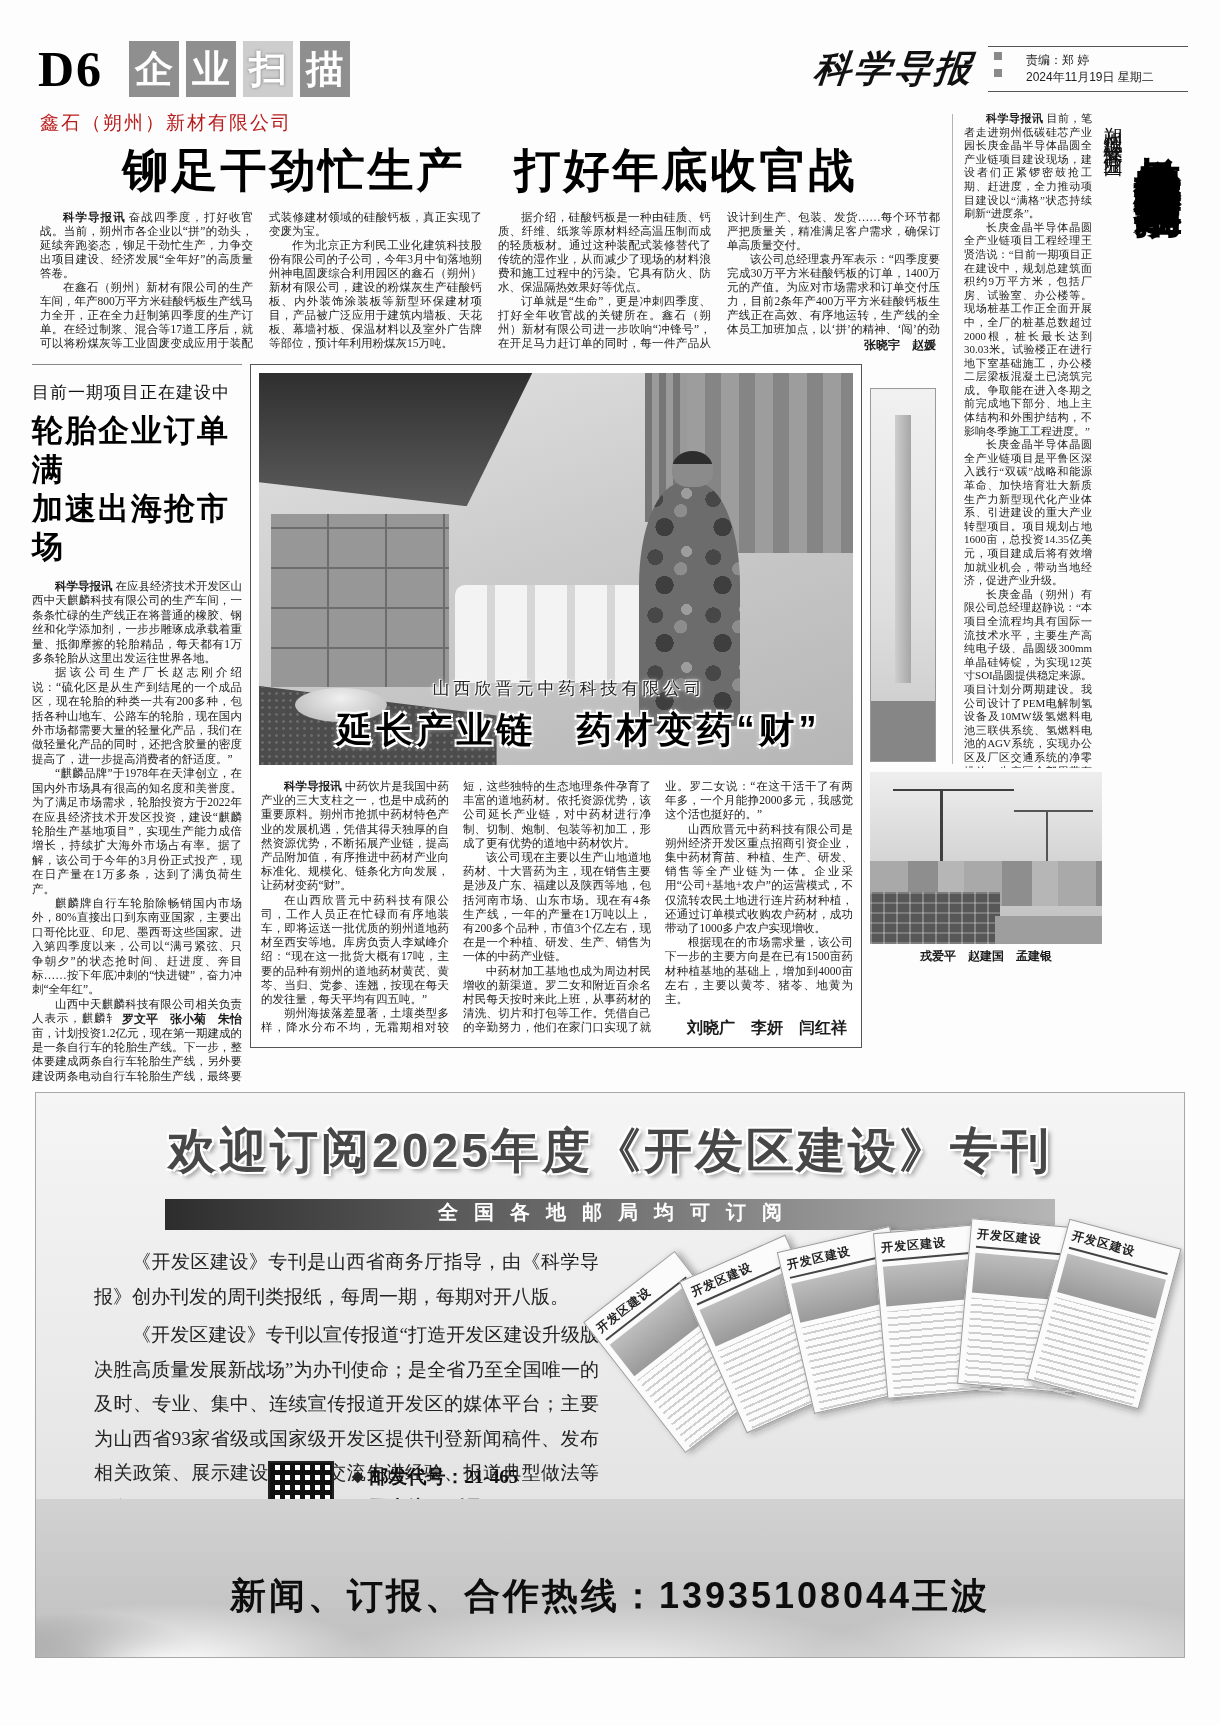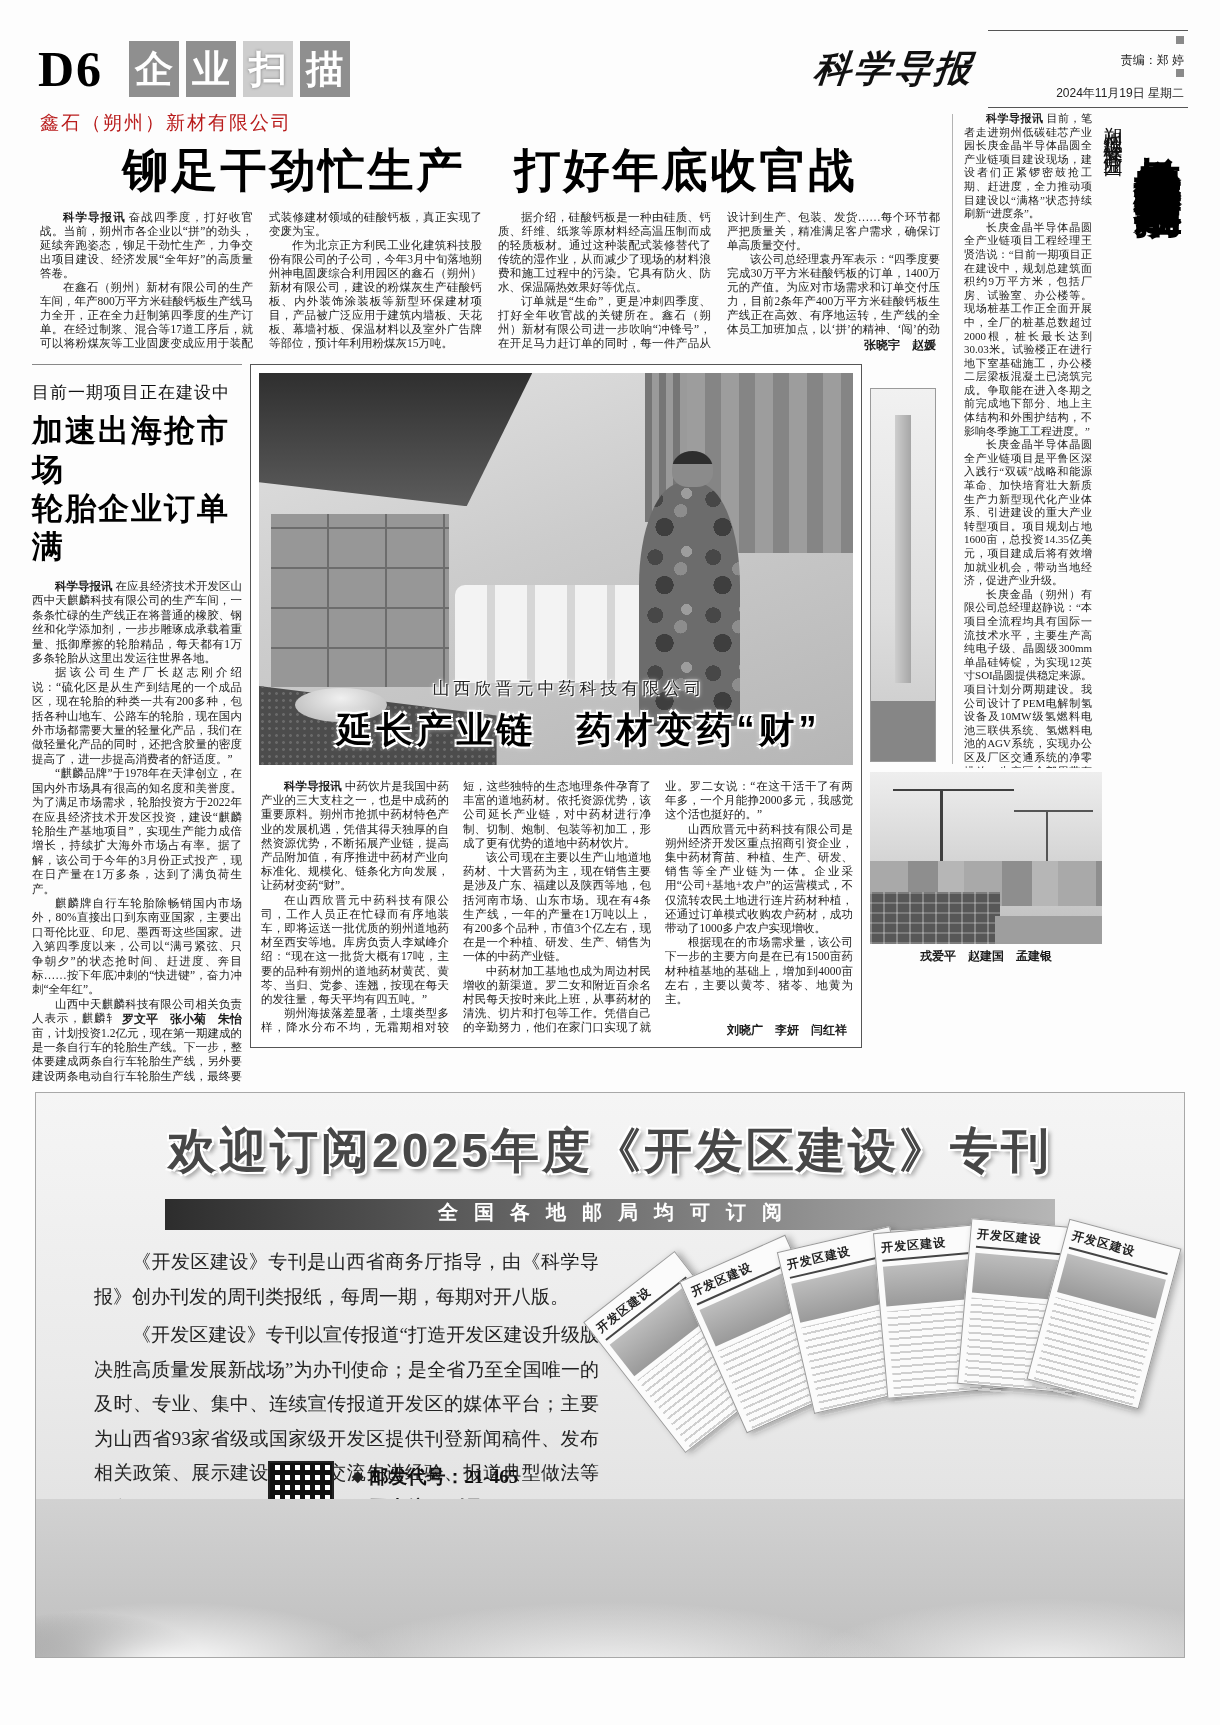--- a/index.html
+++ b/index.html
@@ -8,21 +8,21 @@
   
   .header{position:absolute;left:38px;top:34px;width:1150px;height:70px;display:flex;align-items:center;}
   .page-num{font:bold 50px "Liberation Serif",serif;letter-spacing:2px;color:#000;}
   .logo-blocks{display:flex;gap:7px;margin-left:26px;}
   .logo-block{width:50px;height:56px;background:#8f8f8f;color:#fff;display:flex;align-items:center;justify-content:center;
               font:bold 38px "Liberation Sans",sans-serif;}
   .logo-block.light{background:#cdcdcd;color:#fff;text-shadow:0 0 3px #777;}
   .head-right{margin-left:auto;display:flex;align-items:center;gap:14px;}
   .masthead{font:bold italic 37px "Liberation Serif",serif;transform:skewX(-6deg);letter-spacing:3px;color:#111;}
   .head-info{border-top:1px solid #555;border-bottom:1px solid #555;padding:5px 4px 5px 6px;min-width:190px;}
-  .head-info .row{display:flex;align-items:flex-end;gap:8px;font:12px "Liberation Sans",sans-serif;color:#222;line-height:17px;flex-direction:column;}
+  .head-info .row{display:flex;align-items:flex-start;gap:24px;font:12px "Liberation Sans",sans-serif;color:#222;line-height:17px;}
   .sq{width:8px;height:8px;background:#8a8a8a;flex:0 0 auto;}
   
   .a1{position:absolute;left:40px;top:110px;width:900px;height:242px;}
   .a1-kicker{text-align:left;font:19px "Liberation Sans",sans-serif;letter-spacing:2px;color:#b91c1c;}
   .a1-headline{text-align:center;font:bold 46px/1.1 "Liberation Sans",sans-serif;letter-spacing:3px;color:#000;margin-top:9px;}
   .a1-body{margin-top:14px;height:142px;column-count:4;column-gap:16px;
            font:11.5px/14.1px "Liberation Serif",serif;text-align:justify;overflow:hidden;}
   p{margin:0;text-indent:2em;}
   .lead{font-weight:bold;margin-right:3px;}
   .byline{font-weight:bold;}
@@ -61,21 +61,21 @@
             clip-path:polygon(0 28%,100% 55%,100% 100%,0 100%);}
   .ph-bowl{position:absolute;left:6%;bottom:11%;width:92px;height:34px;border-radius:50%;
            background:radial-gradient(ellipse at 50% 30%,#f0f0f0,#b4b4b4);}
   .photo-caption{position:absolute;left:0;right:0;bottom:10px;text-align:center;}
   .cap-kicker{font:17px "Liberation Sans",sans-serif;letter-spacing:4px;color:#222;
               text-shadow:0 0 3px #fff,0 0 5px #fff,1px 1px 0 #fff,-1px -1px 0 #fff;padding-left:26px;}
   .cap-headline{margin-top:6px;font:bold 36px "Liberation Sans",sans-serif;letter-spacing:4px;color:#000;
                 text-shadow:-2px -2px 0 #fff,2px -2px 0 #fff,-2px 2px 0 #fff,2px 2px 0 #fff,0 0 6px #fff;padding-left:45px;}
   .a3-body{position:absolute;left:10px;top:414px;width:592px;height:258px;column-count:3;column-gap:14px;
            font:11.5px/14.2px "Liberation Serif",serif;text-align:justify;overflow:hidden;}
-  .cbox .byline{position:absolute;right:14px;bottom:8px;background:#fff;padding-left:10px;font-size:12px;}
+  .cbox .byline{position:absolute;right:14px;bottom:8px;background:#fff;padding-left:10px;font-size:16px;}
   
   .v-rule{position:absolute;left:952px;top:114px;width:1px;height:650px;background:#b3b3b3;}
   .a4-text{position:absolute;left:964px;top:112px;width:128px;height:656px;
            font:11px/13.6px "Liberation Serif",serif;text-align:justify;overflow:hidden;}
   .a4-byline{position:absolute;left:870px;top:948px;width:232px;text-align:center;font:bold 12px "Liberation Serif",serif;}
   .v-kicker{position:absolute;left:1100px;top:112px;writing-mode:vertical-rl;
             font:19px "Liberation Sans",sans-serif;letter-spacing:4px;color:#111;}
   .v-headline{position:absolute;left:1126px;top:118px;writing-mode:vertical-rl;height:915px;
               font:bold 48px "Liberation Sans",sans-serif;letter-spacing:2px;color:#000;}
   .tower-photo{position:absolute;left:870px;top:388px;width:66px;height:374px;border:1px solid #9a9a9a;box-sizing:border-box;
@@ -168,22 +168,22 @@
       <p>据介绍，硅酸钙板是一种由硅质、钙质、纤维、纸浆等原材料经高温压制而成的轻质板材。通过这种装配式装修替代了传统的湿作业，从而减少了现场的材料浪费和施工过程中的污染。它具有防火、防水、保温隔热效果好等优点。</p>
       <p>订单就是“生命”，更是冲刺四季度、打好全年收官战的关键所在。鑫石（朔州）新材有限公司进一步吹响“冲锋号”，在开足马力赶订单的同时，每一件产品从设计到生产、包装、发货……每个环节都严把质量关，精准满足客户需求，确保订单高质量交付。</p>
       <p>该公司总经理袁丹军表示：“四季度要完成30万平方米硅酸钙板的订单，1400万元的产值。为应对市场需求和订单交付压力，目前2条年产400万平方米硅酸钙板生产线正在高效、有序地运转，生产线的全体员工加班加点，以‘拼’的精神、‘闯’的劲头、‘干’的定力，全力以赴打好年底收官战。”</p>
     </div>
     <div class="byline">张晓宇　赵媛</div>
   </div>
 
   <div class="a2">
     <div class="a2-kicker">目前一期项目正在建设中</div>
     <div class="a2-headline">
+      <div>轮胎企业订单满</div>
       <div>加速出海抢市场</div>
-      <div>轮胎企业订单满</div>
     </div>
     <div class="a2-body">
       <p><b class="lead">科学导报讯</b><span>在应县经济技术开发区山西中天麒麟科技有限公司的生产车间，一条条忙碌的生产线正在将普通的橡胶、钢丝和化学添加剂，一步步雕琢成承载着重量、抵御摩擦的轮胎精品，每天都有1万多条轮胎从这里出发运往世界各地。</span></p>
       <p>据该公司生产厂长赵志刚介绍说：“硫化区是从生产到结尾的一个成品区，现在轮胎的种类一共有200多种，包括各种山地车、公路车的轮胎，现在国内外市场都需要大量的轻量化产品，我们在做轻量化产品的同时，还把含胶量的密度提高了，进一步提高消费者的舒适度。”</p>
       <p>“麒麟品牌”于1978年在天津创立，在国内外市场具有很高的知名度和美誉度。为了满足市场需求，轮胎投资方于2022年在应县经济技术开发区投资，建设“麒麟轮胎生产基地项目”，实现生产能力成倍增长，持续扩大海外市场占有率。据了解，该公司于今年的3月份正式投产，现在日产量在1万多条，达到了满负荷生产。</p>
       <p>麒麟牌自行车轮胎除畅销国内市场外，80%直接出口到东南亚国家，主要出口哥伦比亚、印尼、墨西哥这些国家。进入第四季度以来，公司以“满弓紧弦、只争朝夕”的状态抢时间、赶进度、奔目标……按下年底冲刺的“快进键”，奋力冲刺“全年红”。</p>
       <p>山西中天麒麟科技有限公司相关负责人表示，麒麟轮胎生产基地项目占地53亩，计划投资1.2亿元，现在第一期建成的是一条自行车的轮胎生产线。下一步，整体要建成两条自行车轮胎生产线，另外要建设两条电动自行车轮胎生产线，最终要达到各类轮胎产品年产量达到2千万条。</p>
     </div>
     <div class="byline">罗文平　张小菊　朱怡</div>
   </div>
@@ -294,15 +294,16 @@
             <span class="diamond">◆</span>
           <span>国内统一刊号：CN14-0015</span>
           </div>
         <div class="row">
             <span class="diamond">◆</span>
           <span>邮箱：kfqjszk@163.com</span>
           </div>
       </div>
     </div>
     <div class="ad-clouds"></div>
+    <div class="ad-hotline">新闻、订报、合作热线：13935108044王波</div>
   </div>
 
 </div>
 
 </body></html>

